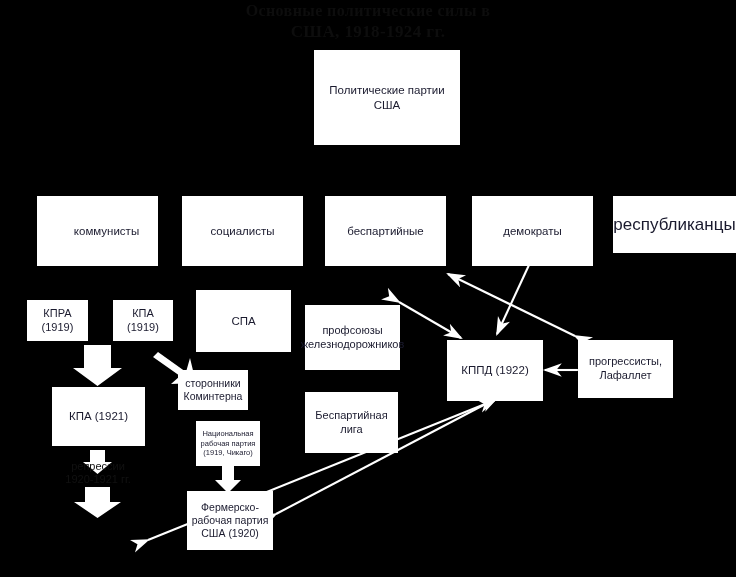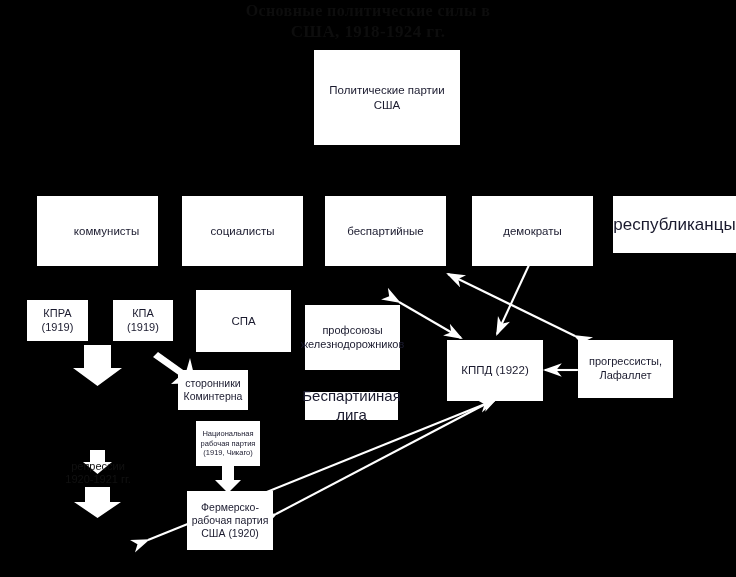--- a/index.html
+++ b/index.html
@@ -92,27 +92,30 @@
   <div class="box" style="left:305px;top:305px;width:95px;height:65px;font-size:11px;">
     <span>профсоюзы железнодорожников</span>
   </div>
   <div class="box" style="left:447px;top:340px;width:96px;height:61px;font-size:11.5px;">
     <span>КППД (1922)</span>
   </div>
   <div class="box" style="left:578px;top:340px;width:95px;height:58px;font-size:11px;">
     <span>прогрессисты, Лафаллет</span>
   </div>
 
+  <div class="box" style="left:52px;top:387px;width:93px;height:59px;font-size:11.5px;">
+    <span>КПА (1921)</span>
+  </div>
   <div class="box" style="left:178px;top:370px;width:70px;height:40px;font-size:10.5px;">
     <span>сторонники Коминтерна</span>
   </div>
   <div class="box" style="left:196px;top:421px;width:64px;height:45px;font-size:7.5px;">
     <span>Национальная рабочая партия (1919, Чикаго)</span>
   </div>
-  <div class="box" style="left:305px;top:392px;width:93px;height:28px;font-size:15px;">
+  <div class="box" style="left:305px;top:392px;width:93px;height:61px;font-size:11px;">
     <span>Беспартийная лига</span>
   </div>
 
   <div class="box" style="left:187px;top:491px;width:86px;height:59px;font-size:10.5px;">
     <span>Фермерско-рабочая партия США (1920)</span>
   </div>
 
   <div class="dark-note" style="left:46px;top:460px;width:104px;">
     <div>репрессии</div>
     <div>1920-1921 гг.</div>

